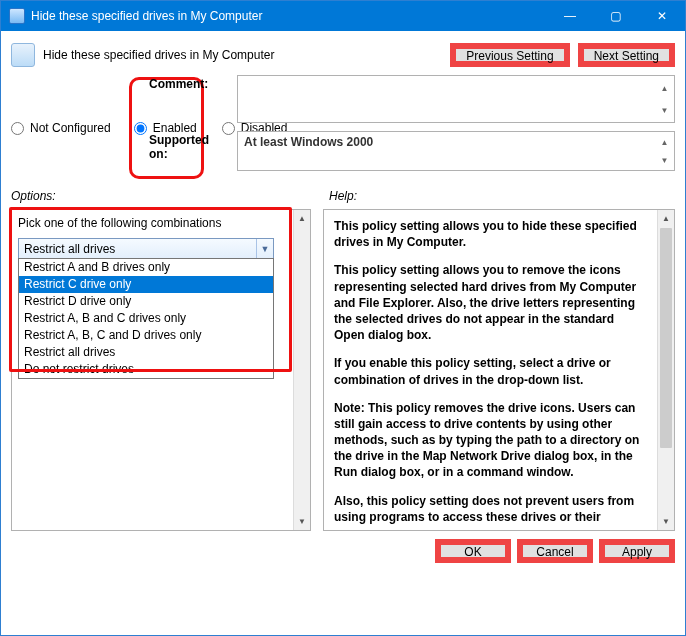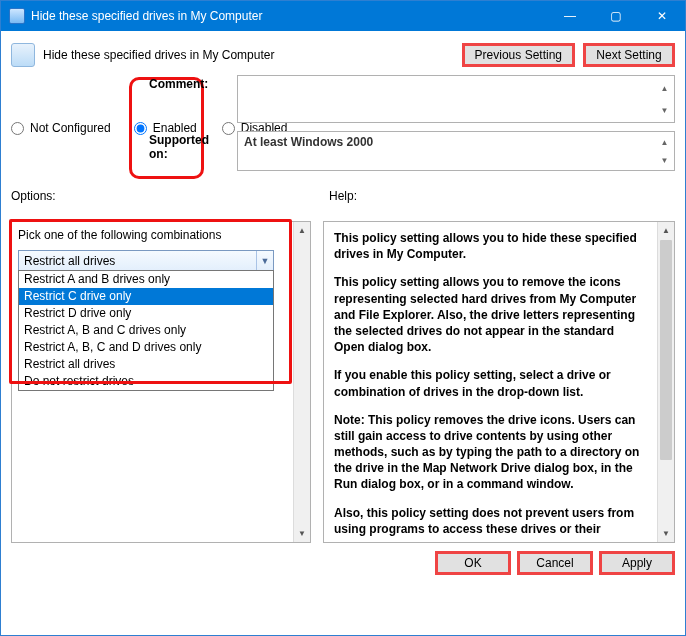--- a/index.html
+++ b/index.html
@@ -49,21 +49,21 @@
     width: 24px; height: 24px;
     background: linear-gradient(#e8f2fc,#bcdcf7);
     border: 1px solid #8fb7de;
     border-radius: 3px;
   }
   .hdr .htxt { flex: 1; font-size: 12px; }
   .btn {
     min-width: 92px;
     height: 24px;
     background: #e1e1e1;
-    border: 3px solid #ef4444;
+    border: 6px solid #ef4444;
     font: inherit;
     padding: 0 10px;
   }
   
   .toprow { display: flex; gap: 18px; }
   .radios { width: 120px; display: flex; gap: 18px; padding-top: 2px; }
   .radios label { display: flex; align-items: center; gap: 6px; white-space: nowrap; }
   .radios input[type=radio] { margin: 0; }
   .redbox { border: 3px solid #e11; border-radius: 10px; padding: 2px 4px 2px 2px; display: inline-flex; align-items:center; gap:6px; }
   .rightcol { flex: 1; }
@@ -77,21 +77,21 @@
     position: relative;
     font: inherit;
     padding: 3px 18px 3px 6px;
     overflow: hidden;
     color: #000;
   }
   .multi .spin { position: absolute; right: 1px; width: 17px; top: 1px; bottom: 1px; display:flex; flex-direction:column; }
   .multi .spin div { flex:1; display:flex; align-items:center; justify-content:center; color:#666; font-size:8px; }
   .supported .multi { height: 40px; color:#333; }
   
-  .secrow { display: flex; gap: 18px; margin-top: 10px; margin-bottom: 18px; }
+  .secrow { display: flex; gap: 18px; margin-top: 10px; margin-bottom: 6px; font-style: italic; }
   .secrow .c1 { width: 300px; }
   
   .panes { display: flex; gap: 12px; }
   .pane {
     border: 1px solid #b1b1b1;
     background: #fff;
     height: 322px;
     position: relative;
     padding: 6px;
   }

